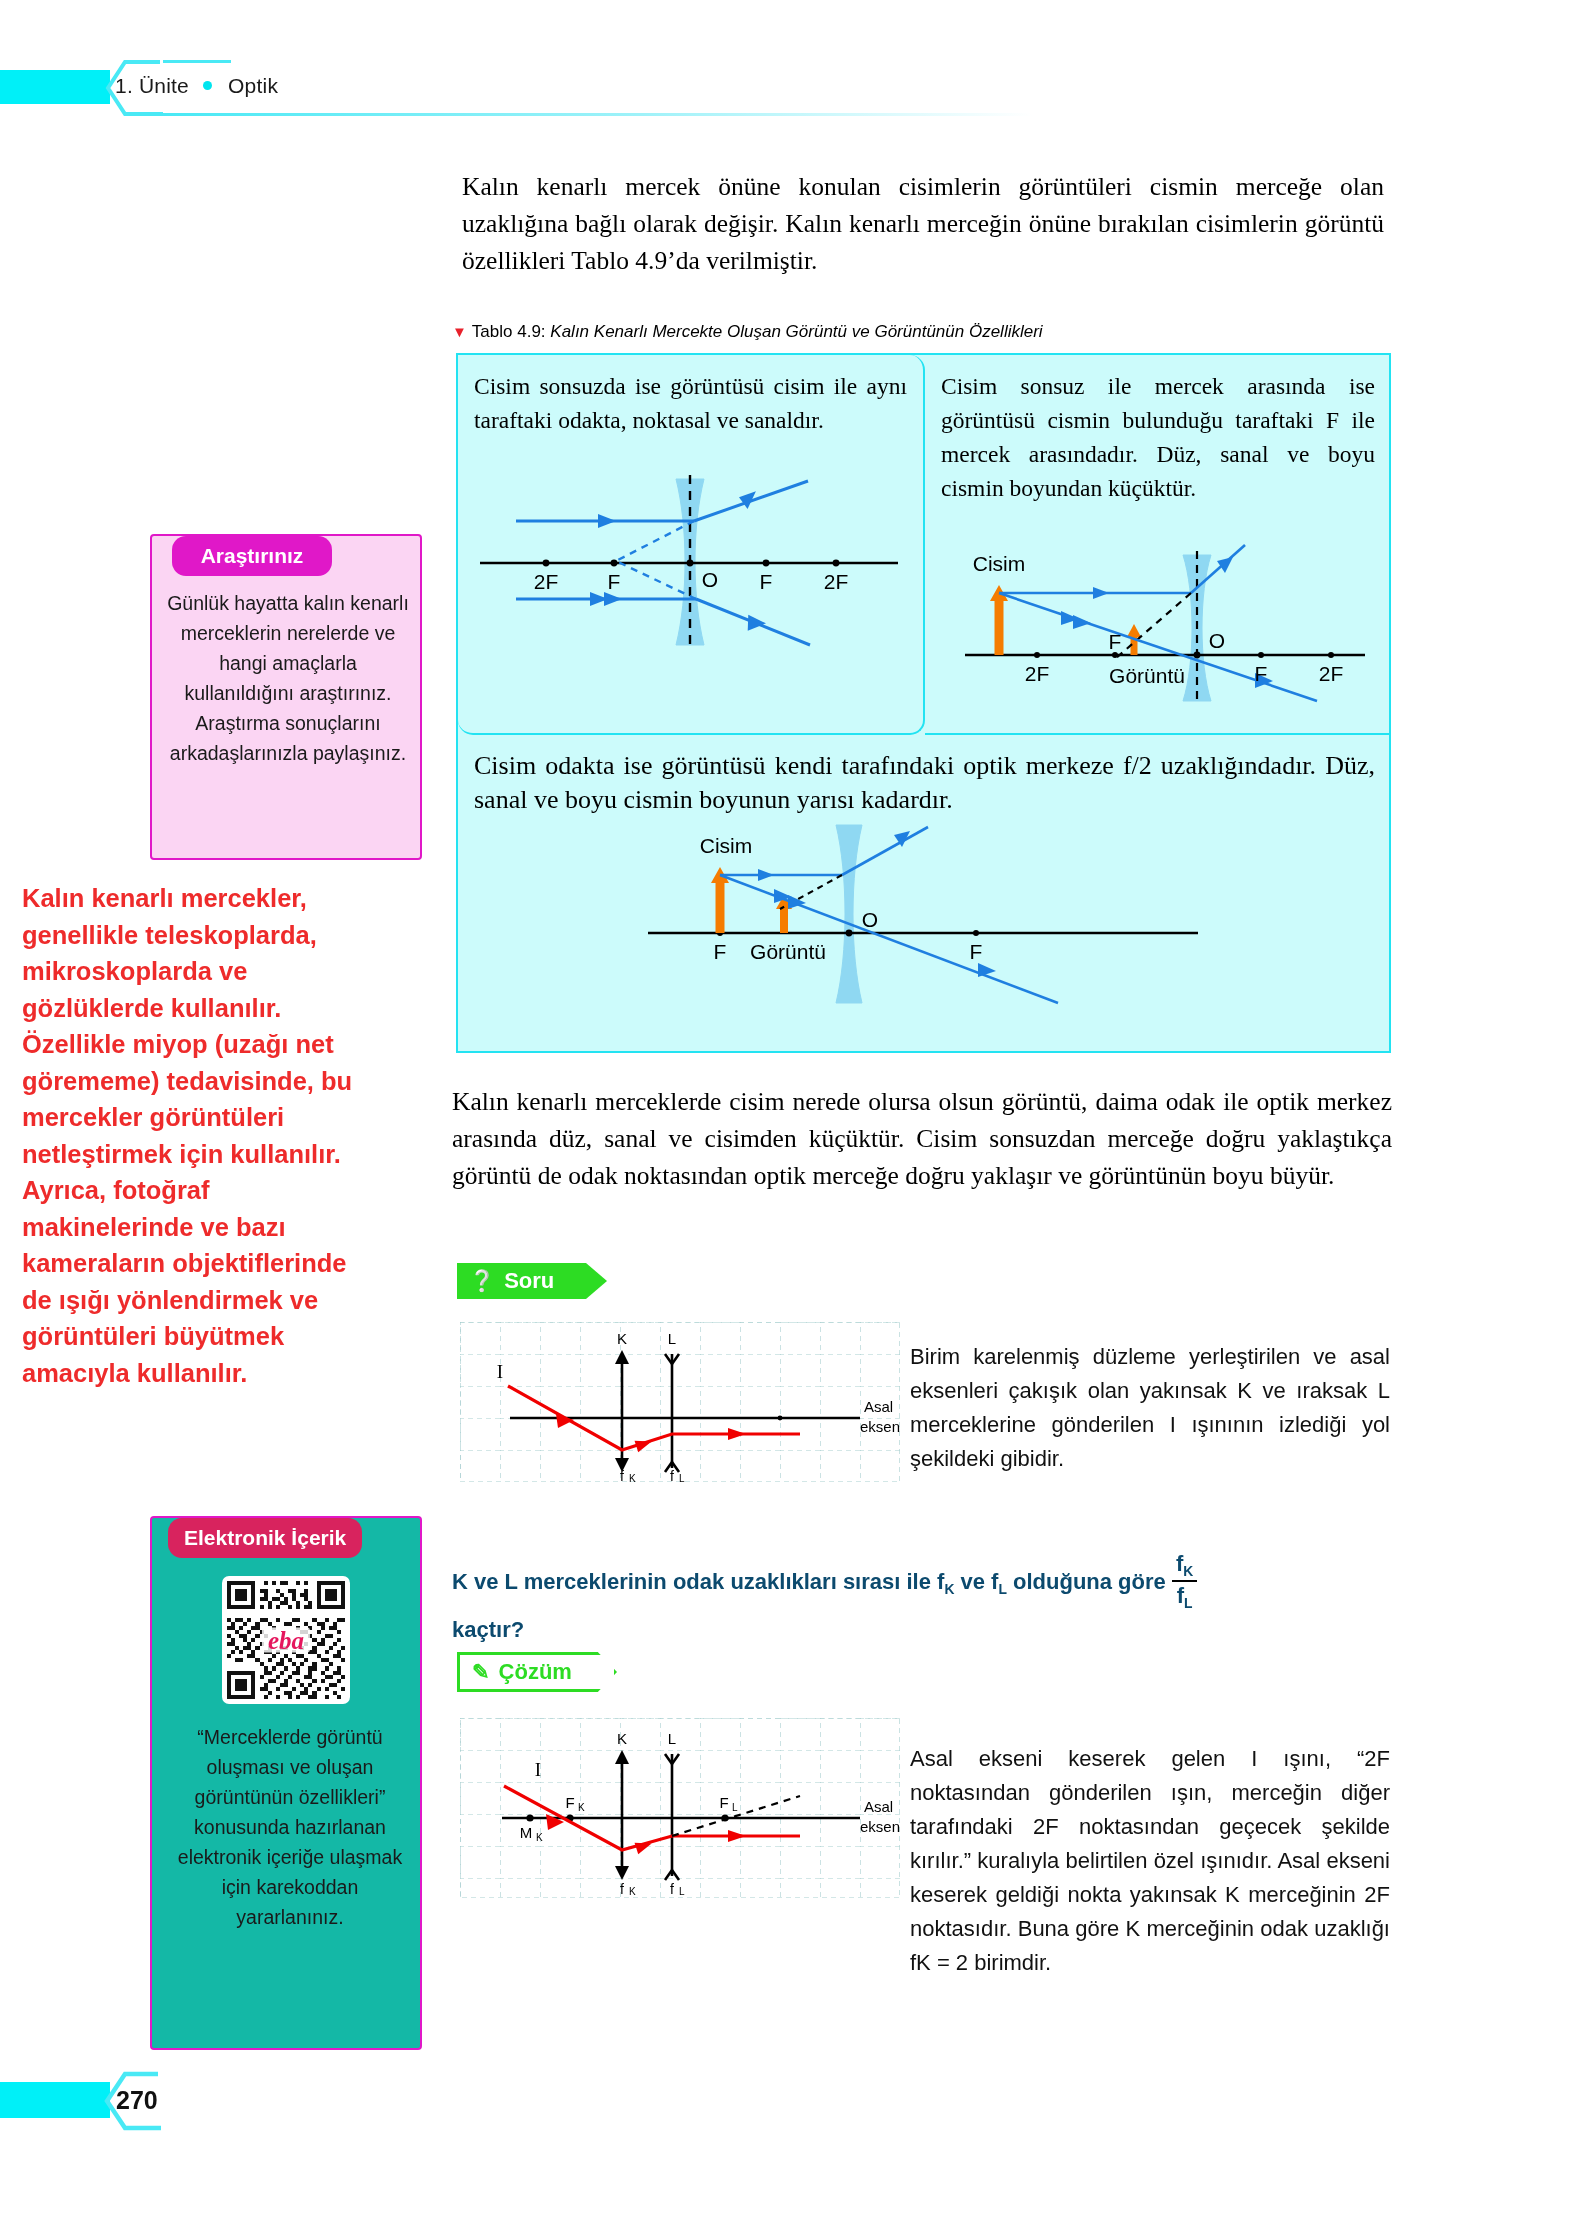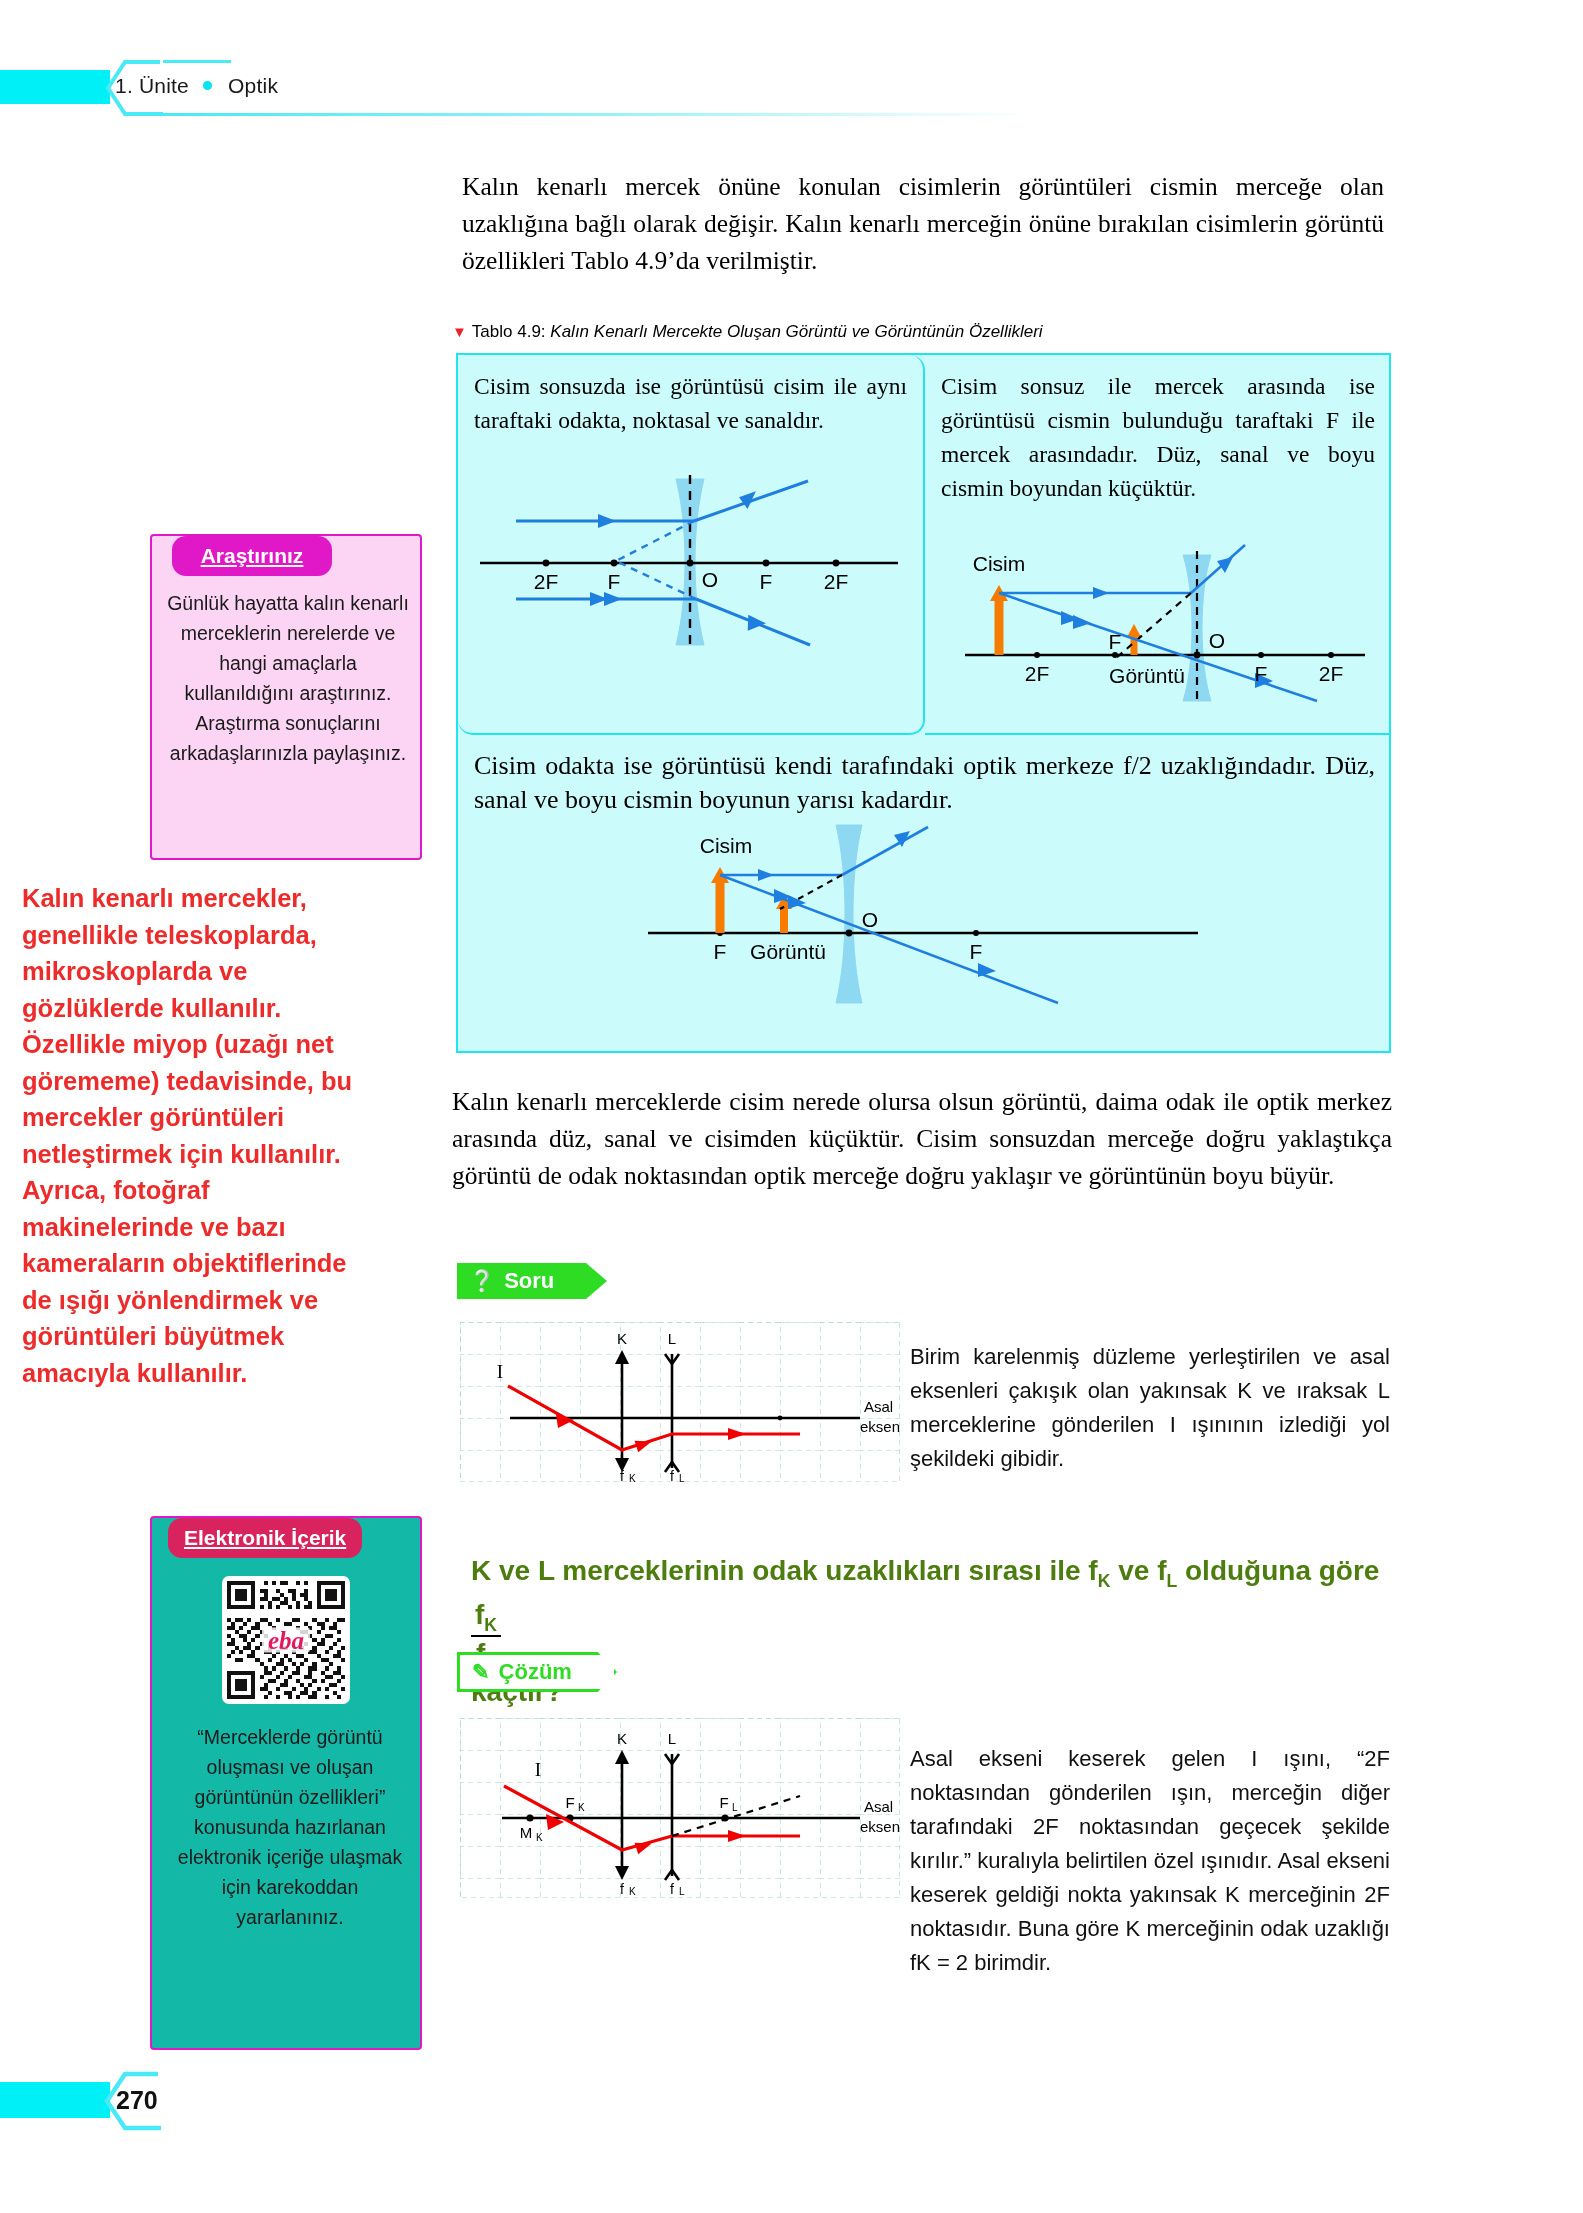--- a/index.html
+++ b/index.html
@@ -33,21 +33,21 @@
   #c-left{left:0;top:0;width:467px;height:380px;border-right:2px solid #22e3f2;border-bottom:2px solid #22e3f2;border-radius:15px;}
   #c-right{left:467px;top:0;width:466px;height:380px;border-bottom:2px solid #22e3f2;}
   #c-bottom{left:0;top:380px;width:933px;height:317px;}
   .ctext{font-family:"Liberation Serif",serif;font-size:23.5px;line-height:34px;color:#000;
     padding:14px 16px 0 16px;text-align:justify;}
   .ctext.full{font-size:26px;line-height:34px;}
 
   
   .sidebox{position:absolute;border:2.5px solid #e018c8;border-radius:4px;box-sizing:border-box;text-align:center;}
   .sidetab{position:absolute;height:40px;border-radius:14px;display:flex;align-items:center;
-    justify-content:center;color:#fff;font-weight:bold;font-size:21px;padding:0 16px;box-sizing:border-box;text-decoration:underline;}
+    justify-content:center;color:#fff;font-weight:bold;font-size:21px;padding:0 16px;box-sizing:border-box;}
   #arastir-box{left:150px;top:534px;width:272px;height:326px;background:#fbd5f3;}
   #arastir-tab{left:172px;top:536px;background:#e018c8;min-width:160px;}
   #arastir-text{position:absolute;left:14px;top:52px;width:244px;font-size:19.5px;line-height:30px;color:#1a1a1a;}
 
   #redblock{position:absolute;left:22px;top:880px;width:340px;font-weight:bold;font-size:25.5px;
     line-height:36.5px;color:#ee2b2b;}
 
   #eic-box{left:150px;top:1516px;width:272px;height:534px;background:#14b8a6;}
   #eic-tab{left:168px;top:1518px;background:#d8235e;min-width:190px;}
   #qr-wrap{position:absolute;left:50%;top:58px;transform:translateX(-50%);width:128px;height:128px;
@@ -75,22 +75,22 @@
   #soru-graph{left:460px;top:1322px;width:440px;height:160px;}
   #cozum-graph{left:460px;top:1718px;width:440px;height:180px;}
 
   
   #soru-text{position:absolute;left:910px;top:1340px;width:480px;font-size:22px;line-height:34px;
     color:#111;text-align:justify;}
   #cozum-text{position:absolute;left:910px;top:1742px;width:480px;font-size:22px;line-height:34px;
     color:#111;text-align:justify;}
 
   
-  #qprompt{position:absolute;left:471px;top:1552px;width:940px;font-weight:bold;font-size:28px;
-    line-height:38px;color:#4d7c0f;}
+  #qprompt{position:absolute;left:452px;top:1552px;width:940px;font-weight:bold;font-size:22px;
+    line-height:38px;color:#0c4a6e;}
   .frac{display:inline-block;vertical-align:-14px;text-align:center;line-height:1.05;}
   .frac .num{display:block;border-bottom:2px solid #000;padding:0 4px 1px 4px;}
   .frac .den{display:block;padding:2px 4px 0 4px;}
   sub{font-size:.63em;}
 
   
   #footer{position:absolute;left:0;top:2070px;width:1583px;height:70px;}
   .ft-block{position:absolute;left:0;top:12px;width:110px;height:36px;background:#00f0f8;}
   .ft-chev{position:absolute;left:103px;top:0px;width:60px;height:62px;}
   #pagenum{position:absolute;left:116px;top:16px;font-size:25px;font-weight:bold;color:#111;}

